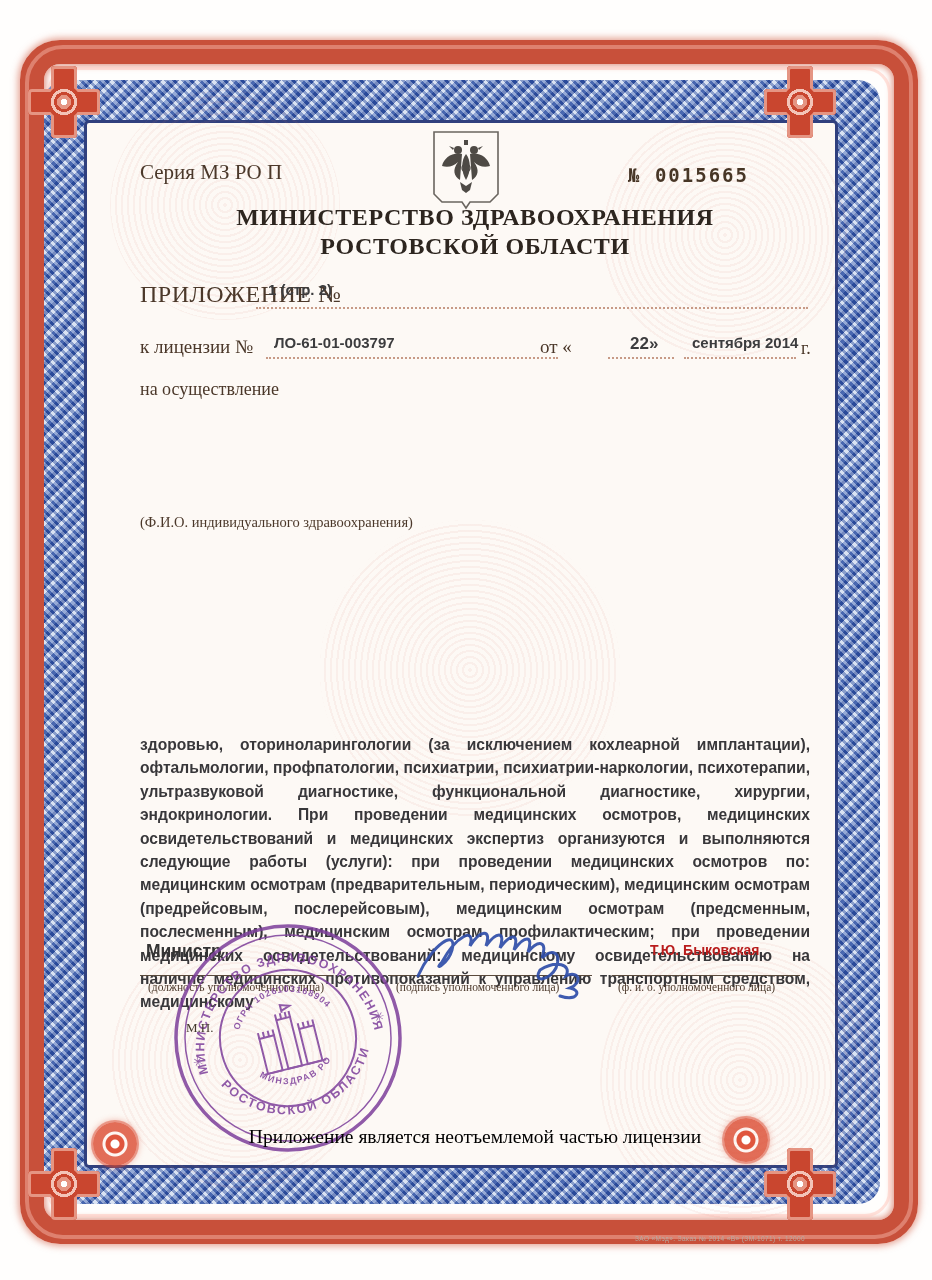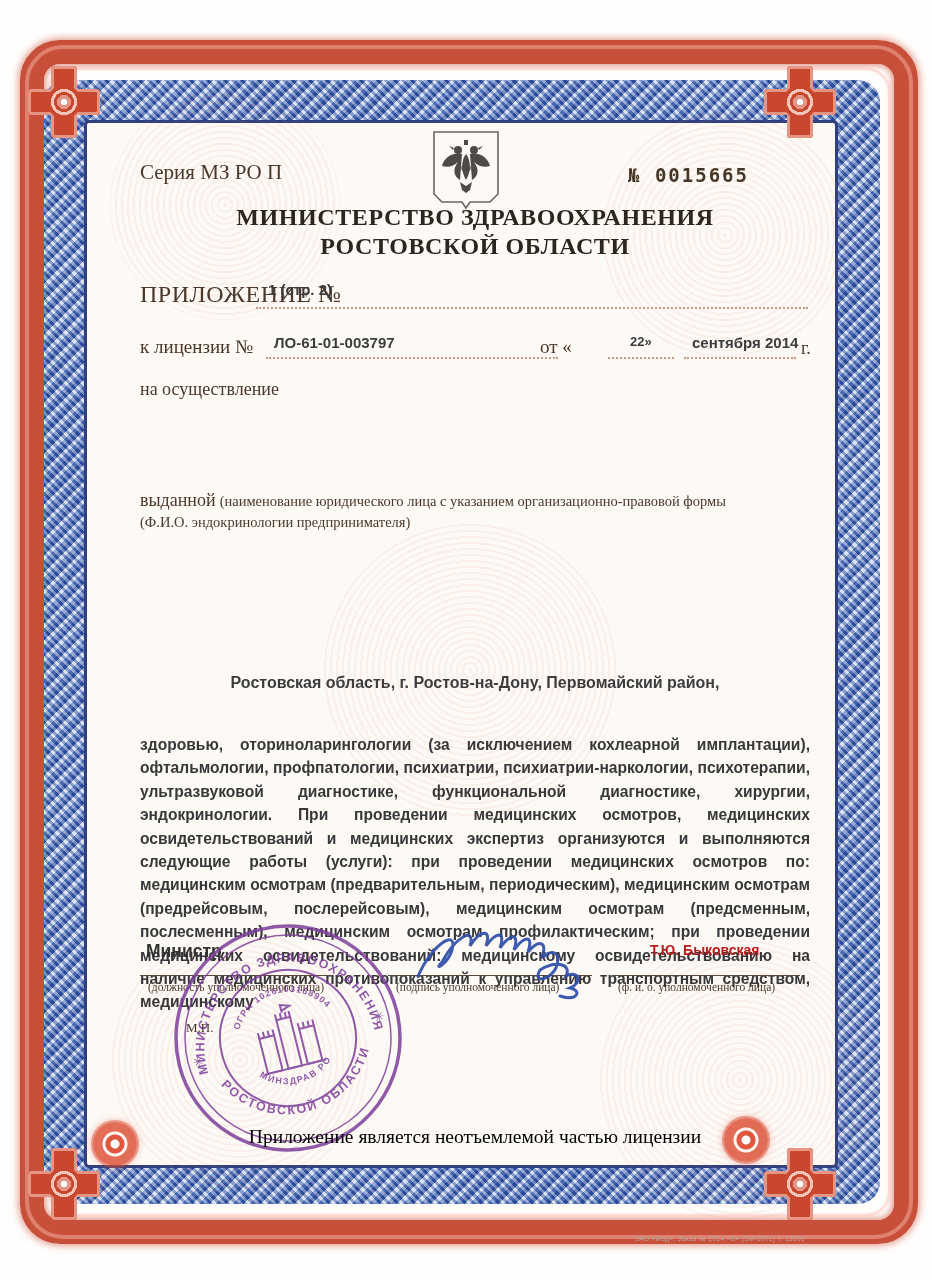--- a/index.html
+++ b/index.html
@@ -113,36 +113,31 @@
   <div class="abs title center-band" style="top:231px">РОСТОВСКОЙ ОБЛАСТИ</div>
 
   <div class="abs serif" style="left:140px;top:281px;font-size:24px;letter-spacing:.5px">ПРИЛОЖЕНИЕ №</div>
   <div class="abs sansb" style="left:268px;top:281px;font-size:15px">1 (стр. 2)</div>
   <div class="dotted" style="left:256px;top:307px;width:552px"></div>
 
   <div class="abs serif" style="left:140px;top:336px;font-size:19px">к лицензии №</div>
   <div class="abs sansb" style="left:274px;top:334px;font-size:15px">ЛО-61-01-003797</div>
   <div class="dotted" style="left:266px;top:357px;width:292px"></div>
   <div class="abs serif" style="left:540px;top:336px;font-size:19px">от «</div>
-  <div class="abs sansb" style="left:630px;top:334px;font-size:13px">22»</div>
+  <div class="abs sansb" style="left:630px;top:334px;font-size:17px">22»</div>
   <div class="dotted" style="left:608px;top:357px;width:66px"></div>
   <div class="abs sansb" style="left:692px;top:334px;font-size:15px">сентября 2014</div>
   <div class="dotted" style="left:684px;top:357px;width:112px"></div>
   <div class="abs serif" style="left:801px;top:338px;font-size:18px">г.</div>
 
   <div class="abs serif" style="left:140px;top:379px;font-size:18px">на осуществление</div>
 
-  <div class="abs" style="left:140px;top:490px;width:670px;text-align:justify">
-    <span class="serif" style="font-size:18px">выданной</span>
-    <span class="serif" style="font-size:14.5px">(наименование юридического лица с указанием организационно-правовой формы</span>
-  </div>
-  <div class="abs serif" style="left:140px;top:514px;font-size:14.5px">(Ф.И.О. эндокринологии предпринимателя)</div>
-
-
-  <div class="abs sansb center-band" style="top:674px;font-size:16px">Ростовская область, г. Ростов-на-Дону, Первомайский район,</div>
+  <div class="abs serif" style="left:140px;top:514px;font-size:14.5px">(Ф.И.О. индивидуального здравоохранения)</div>
+
+
 
   <div class="abs bodytext" style="left:140px;top:733px;width:670px">здоровью, оториноларингологии (за исключением кохлеарной имплантации), офтальмологии, профпатологии, психиатрии, психиатрии-наркологии, психотерапии, ультразвуковой диагностике, функциональной диагностике, хирургии, эндокринологии. При проведении медицинских осмотров, медицинских освидетельствований и медицинских экспертиз организуются и выполняются следующие работы (услуги): при проведении медицинских осмотров по: медицинским осмотрам (предварительным, периодическим), медицинским осмотрам (предрейсовым, послерейсовым), медицинским осмотрам (предсменным, послесменным), медицинским осмотрам профилактическим; при проведении медицинских освидетельствований: медицинскому освидетельствованию на наличие медицинских противопоказаний к управлению транспортным средством, медицинскому</div>
 
   <div class="abs sansb" style="left:146px;top:941px;font-size:17.5px;color:#333">Министр</div>
   <div class="solidline" style="left:140px;top:975px;width:192px"></div>
   <div class="abs serif hint" style="left:148px;top:981px">(должность уполномоченного лица)</div>
 
   <div class="solidline" style="left:388px;top:975px;width:204px"></div>
   <div class="abs serif hint" style="left:396px;top:981px">(подпись уполномоченного лица)</div>
 

